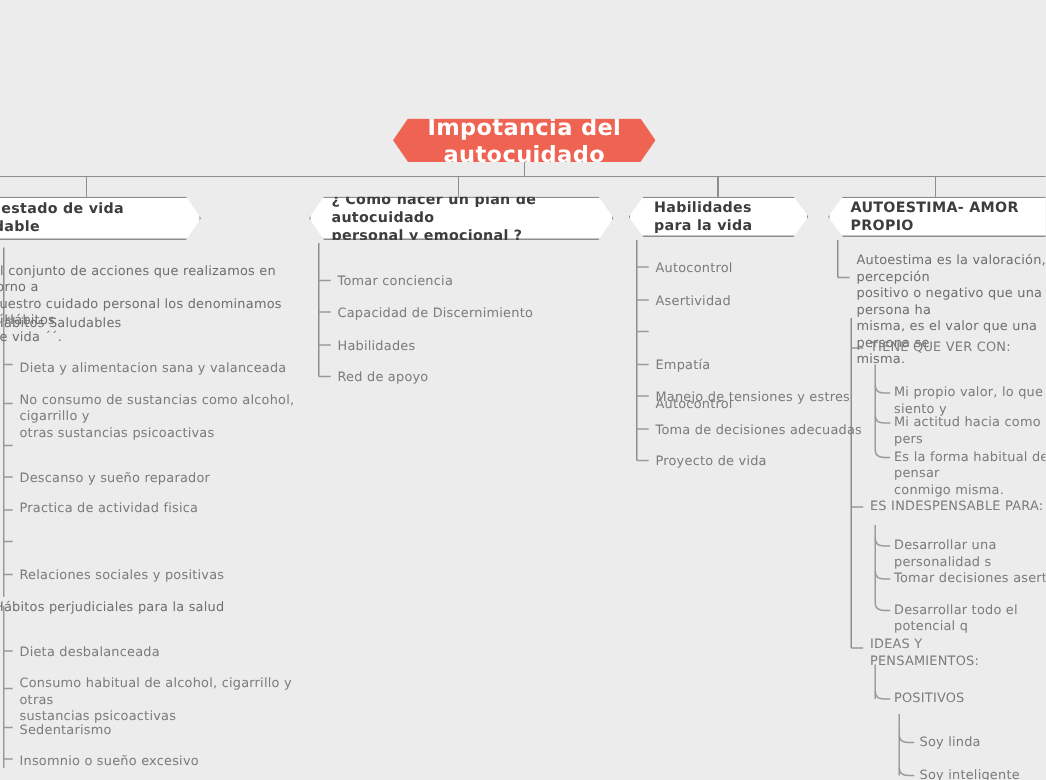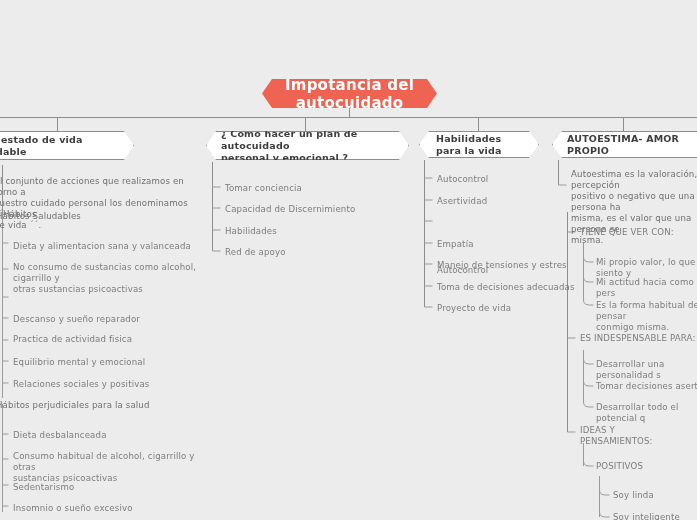--- a/index.html
+++ b/index.html
@@ -151,21 +151,20 @@
 nuestro cuidado personal los denominamos ´´Hábitos
 de vida ´´.</div>
 
   <div class="leaf lvl-head" style="left:-4px;top:211px;width:190px;">Hábitos Saludables</div>
 
   <div class="leaf" style="left:13px;top:241px;width:185px;">Dieta y alimentacion sana y valanceada</div>
   <div class="leaf" style="left:13px;top:262px;width:185px;">No consumo de sustancias como alcohol, cigarrillo y
 otras sustancias psicoactivas</div>
   <div class="leaf" style="left:13px;top:293px;width:185px;margin-top:41px;">Practica de actividad fisica</div>
   <div class="leaf" style="left:13px;top:314px;width:185px;">Descanso y sueño reparador</div>
-  <div class="leaf" style="left:13px;top:357px;width:185px;">Equilibrio mental y emocional</div>
   <div class="leaf" style="left:13px;top:379px;width:185px;">Relaciones sociales y positivas</div>
 
   <div class="leaf lvl-head" style="left:-4px;top:400px;width:195px;">Hábitos perjudiciales para la salud</div>
 
   <div class="leaf" style="left:13px;top:430px;width:185px;">Dieta desbalanceada</div>
   <div class="leaf" style="left:13px;top:451px;width:185px;">Consumo habitual de alcohol, cigarrillo y otras
 sustancias psicoactivas</div>
   <div class="leaf" style="left:13px;top:482px;width:185px;">Sedentarismo</div>
   <div class="leaf" style="left:13px;top:503px;width:185px;">Insomnio o sueño excesivo</div>
 

